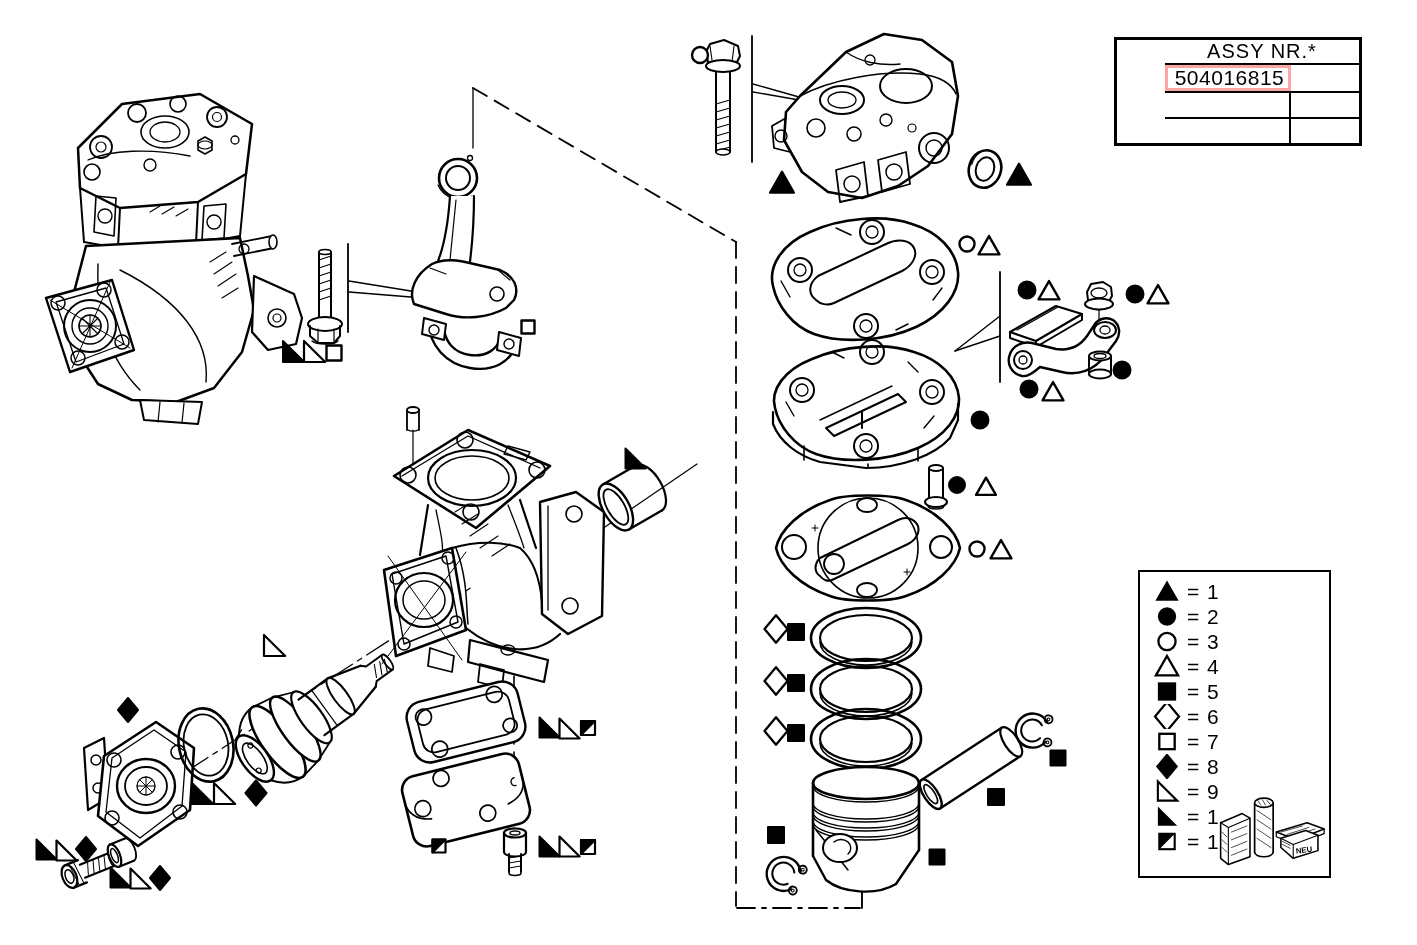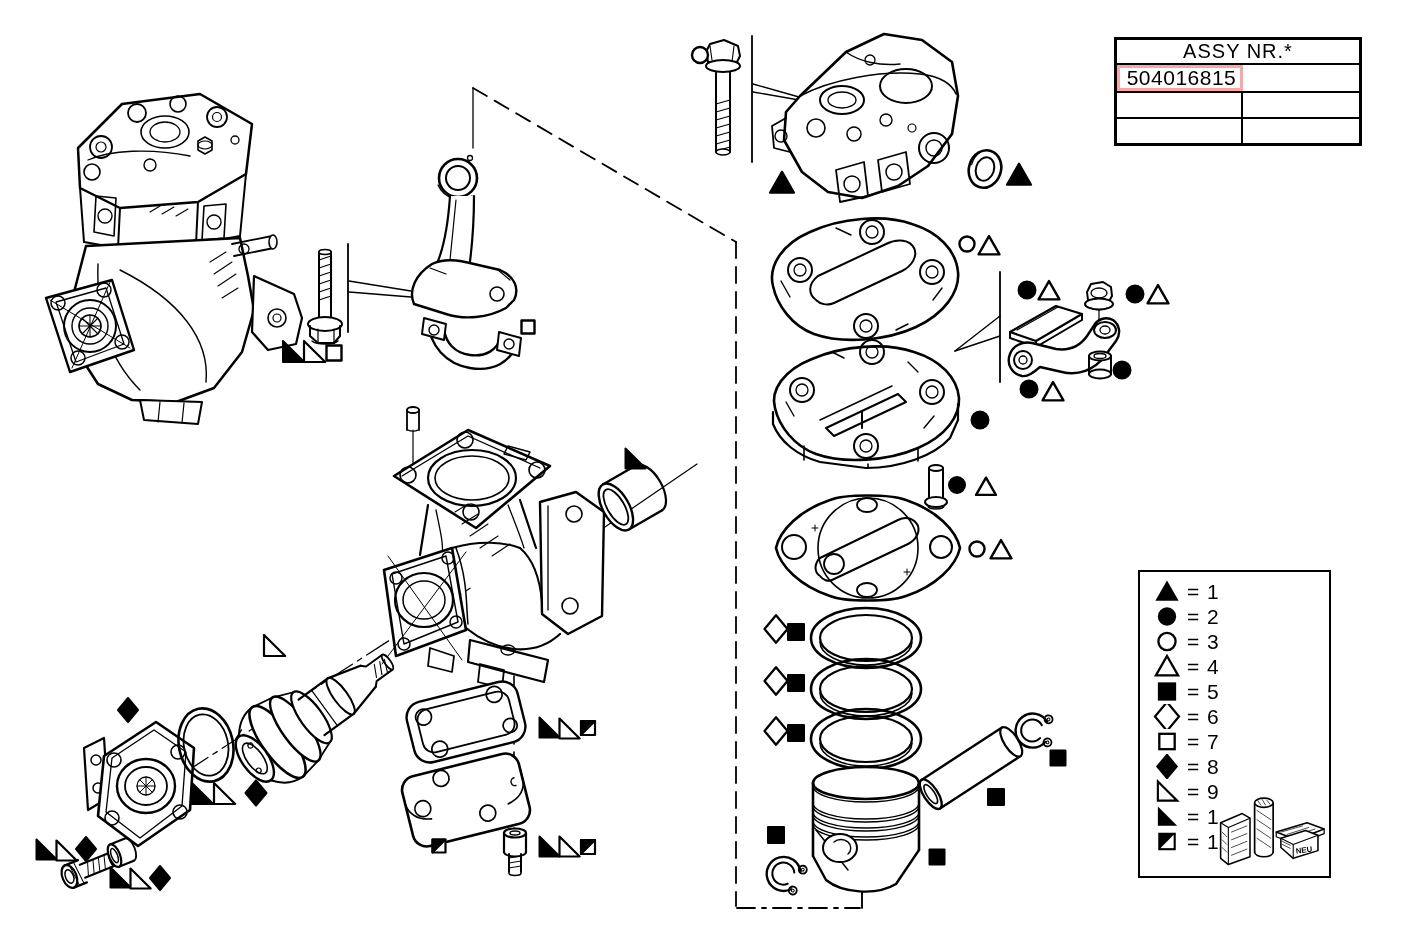--- a/index.html
+++ b/index.html
@@ -6,21 +6,21 @@
   body{
     width:1417px;height:945px;background:#ffffff;overflow:hidden;
     font-family:"Liberation Sans","DejaVu Sans",sans-serif;color:#000;
   }
   .canvas{position:relative;width:1417px;height:945px;background:#fff;}
   #diagram-svg{position:absolute;left:0;top:0;z-index:1;}
 
   
   .assy-table{
     position:absolute;left:1114px;top:37px;width:248px;z-index:3;
-    border:3px solid #000;box-sizing:border-box;background:#fff;
+    border:3px solid #000;box-sizing:border-box;background:#fff;padding-left:48px;
   }
   .assy-header{
     text-align:center;font-size:20px;letter-spacing:1px;
     height:23px;line-height:22px;border-bottom:2px solid #000;
   }
   .assy-row{display:flex;height:26px;box-sizing:border-box;}
   .assy-row + .assy-row{border-top:2px solid #000;}
   .assy-cell{box-sizing:border-box;height:100%;}
   .assy-cell.c-left{width:126px;border-right:2px solid #000;}
   .assy-cell.c-right{flex:1;}

